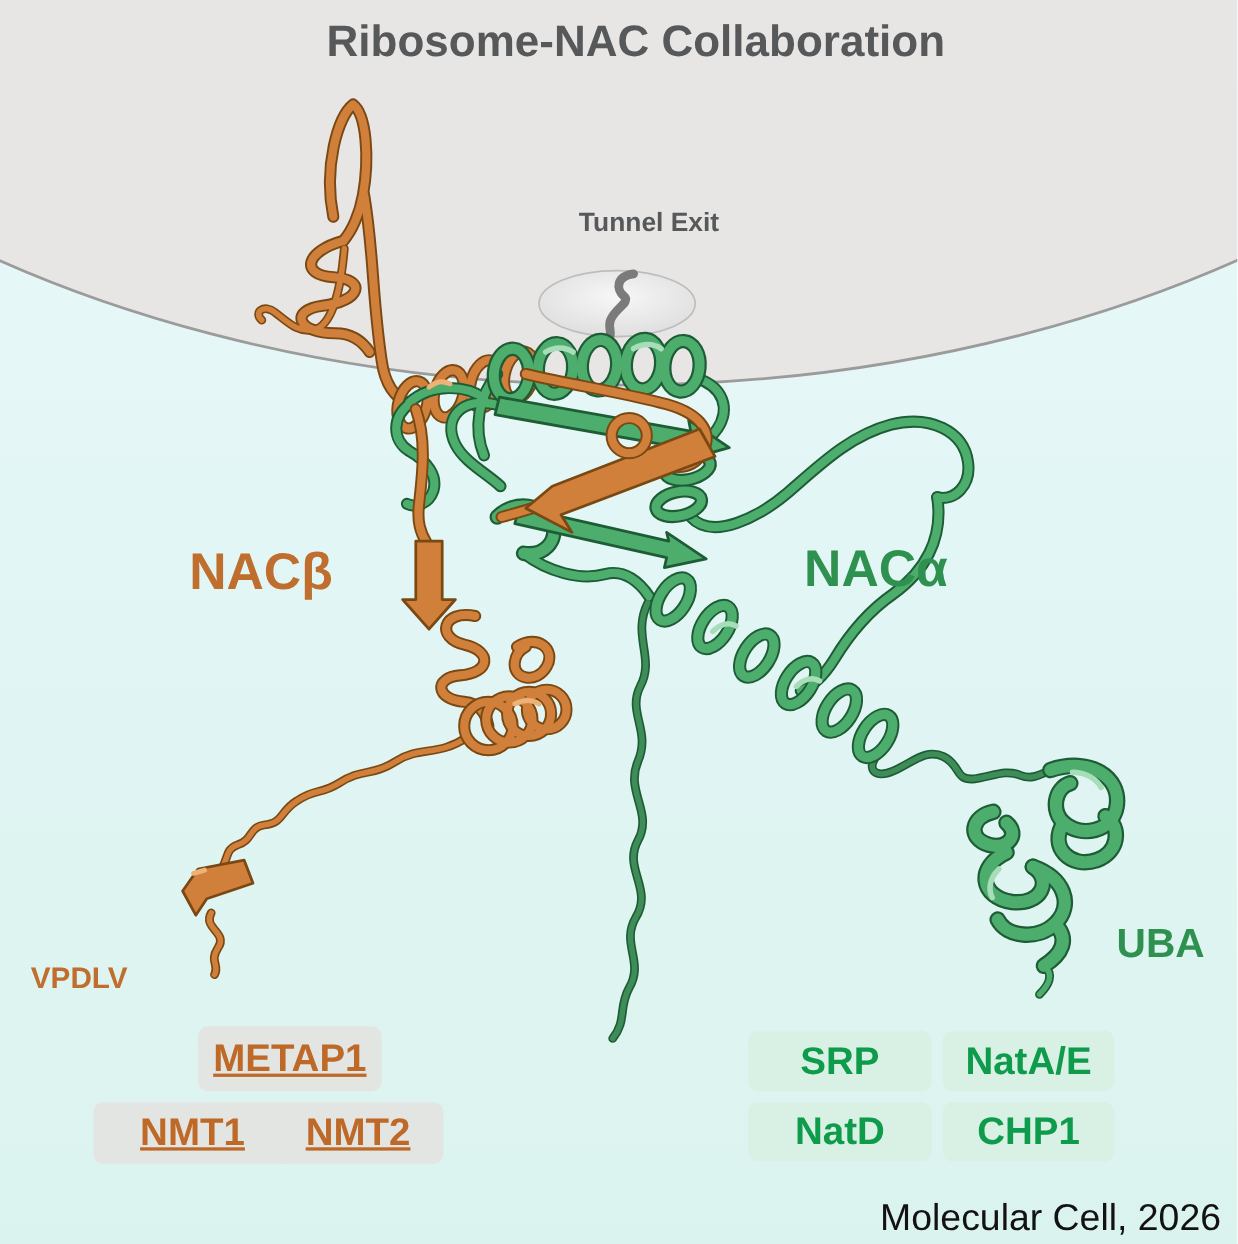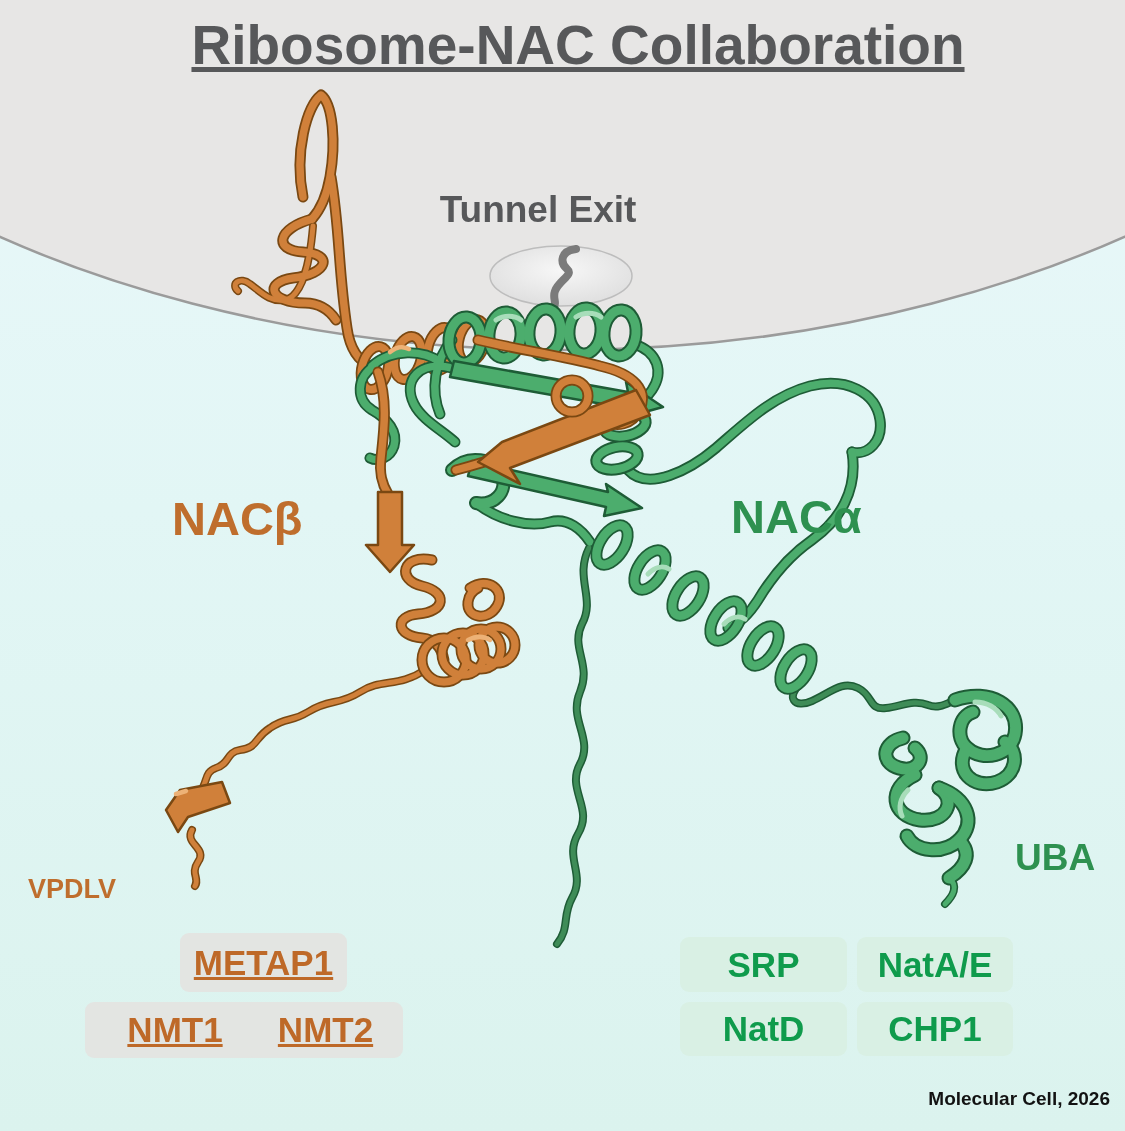--- a/index.html
+++ b/index.html
@@ -1,38 +1,38 @@
 <!DOCTYPE html>
 <html><head>
 <meta charset="utf-8">
 <style>
   html,body{margin:0;padding:0;background:#fff;}
   #fig{position:relative;width:1125px;height:1131px;overflow:hidden;
        background:linear-gradient(180deg,#EAF8FA 0%,#E2F6F5 45%,#DBF3EE 100%);
        font-family:"Liberation Sans", sans-serif;}
   #art{position:absolute;left:0;top:0;}
   .lbl{position:absolute;font-weight:bold;white-space:nowrap;line-height:1;}
-  #title{top:18px;left:578px;transform:translateX(-50%);font-size:55px;color:#57585A;letter-spacing:0px;text-decoration:underline;}
-  #tunnel-label{top:191px;left:538px;transform:translateX(-50%);font-size:37px;color:#57585A;}
+  #title{top:18px;left:578px;transform:translateX(-50%);font-size:40px;color:#57585A;letter-spacing:0px;}
+  #tunnel-label{top:191px;left:590px;transform:translateX(-50%);font-size:24px;color:#57585A;}
   #nacb-label{left:172px;top:495px;font-size:47px;color:#BF6E2D;}
   #naca-label{left:731px;top:493px;font-size:47px;color:#2E9150;}
   #vpdlv-label{left:28px;top:876px;font-size:27px;color:#BF6E2D;}
   #uba-label{left:1015px;top:839px;font-size:37px;color:#2E9150;}
   .fbox{position:absolute;display:flex;align-items:center;justify-content:center;
         border-radius:9px;font-weight:bold;font-size:35px;}
   .fbox.beta{background:#E3E5E2;color:#BE6928;text-decoration:underline;}
   .fbox.alpha{background:#D9F0E4;color:#0F9B4C;}
   #box-metap1{left:180px;top:933px;width:167px;height:59px;}
   #box-nmt1{left:85px;top:1002px;width:180px;height:56px;}
   #box-nmt2{left:248px;top:1002px;width:155px;height:56px;}
   #box-srp{left:680px;top:937px;width:167px;height:55px;}
   #box-natae{left:857px;top:937px;width:156px;height:55px;}
   #box-natd{left:680px;top:1002px;width:167px;height:54px;}
   #box-chp1{left:857px;top:1002px;width:156px;height:54px;}
-  #citation{position:absolute;right:15px;top:1088px;font-size:19px;color:#121212;font-weight:bold;}
+  #citation{position:absolute;right:15px;top:1088px;font-size:34px;color:#121212;font-weight:normal;}
   .st{fill:none;stroke-linecap:round;stroke-linejoin:round;}
   .ou{stroke:#7A4812;} .oo{stroke:#D0803A;}
   .gu{stroke:#1E5C36;} .go{stroke:#4CAD6D;} .got{stroke:#3E8C57;}
   .of{fill:#D0803A;stroke:#7A4812;stroke-width:2.5;stroke-linejoin:round;}
   .gf{fill:#4CAD6D;stroke:#1E5C36;stroke-width:2.5;stroke-linejoin:round;}
   .hl-g{stroke:#A8DDBA;} .hl-o{stroke:#EDB277;}
 </style>
 </head>
 <body>
 

